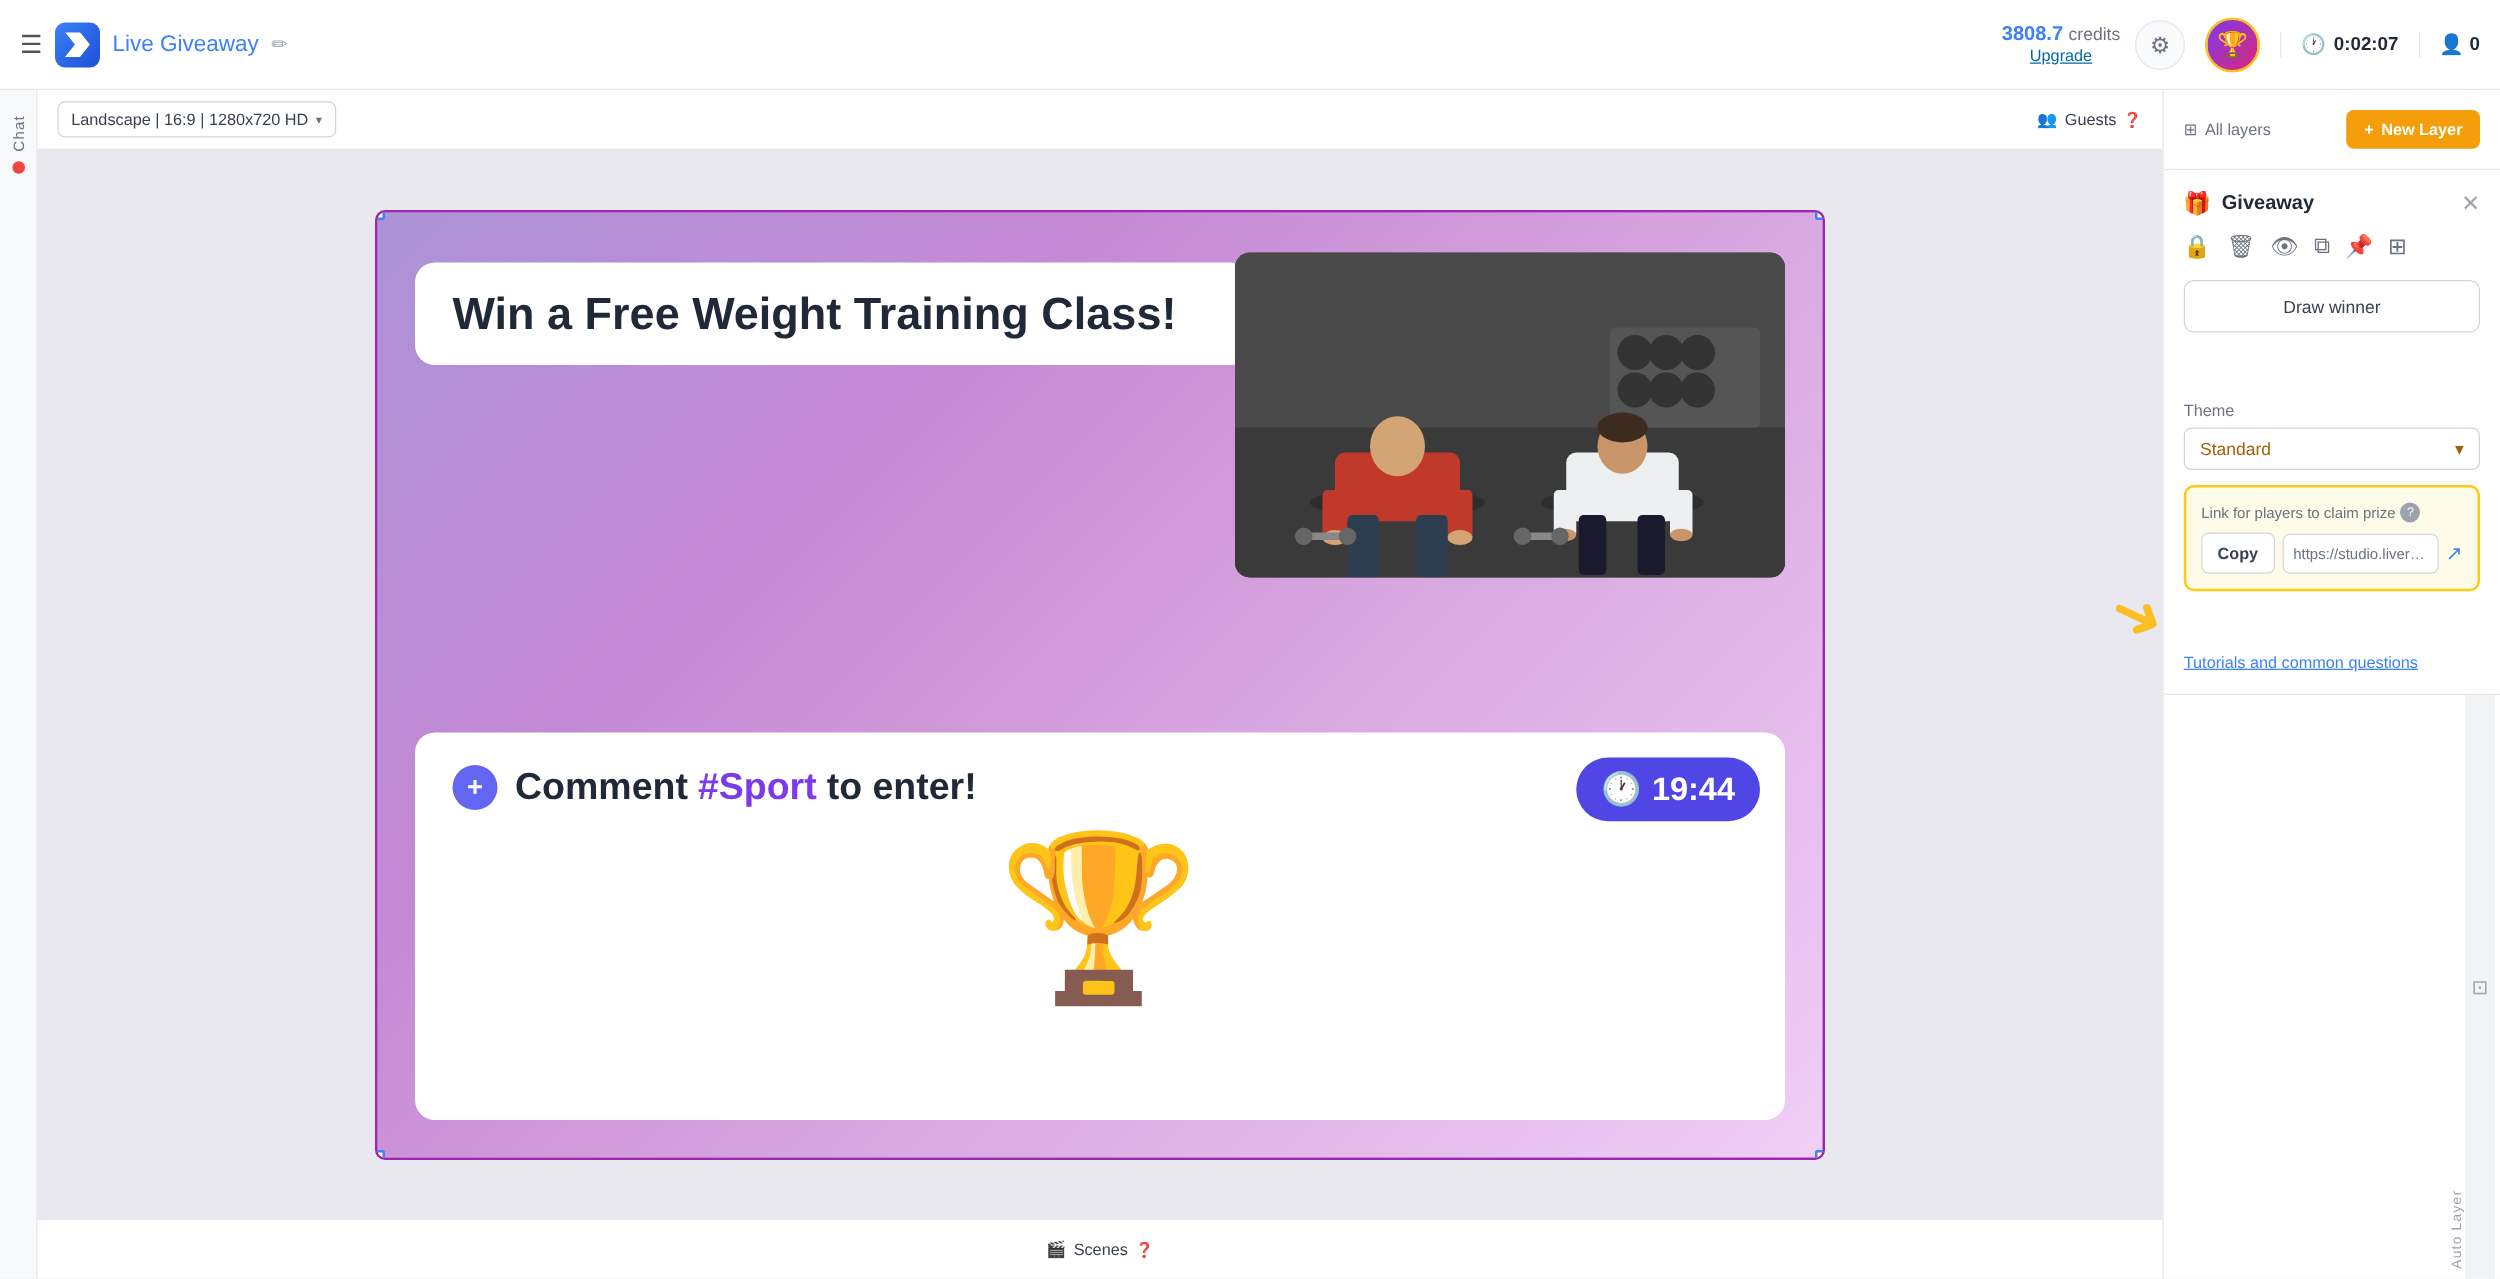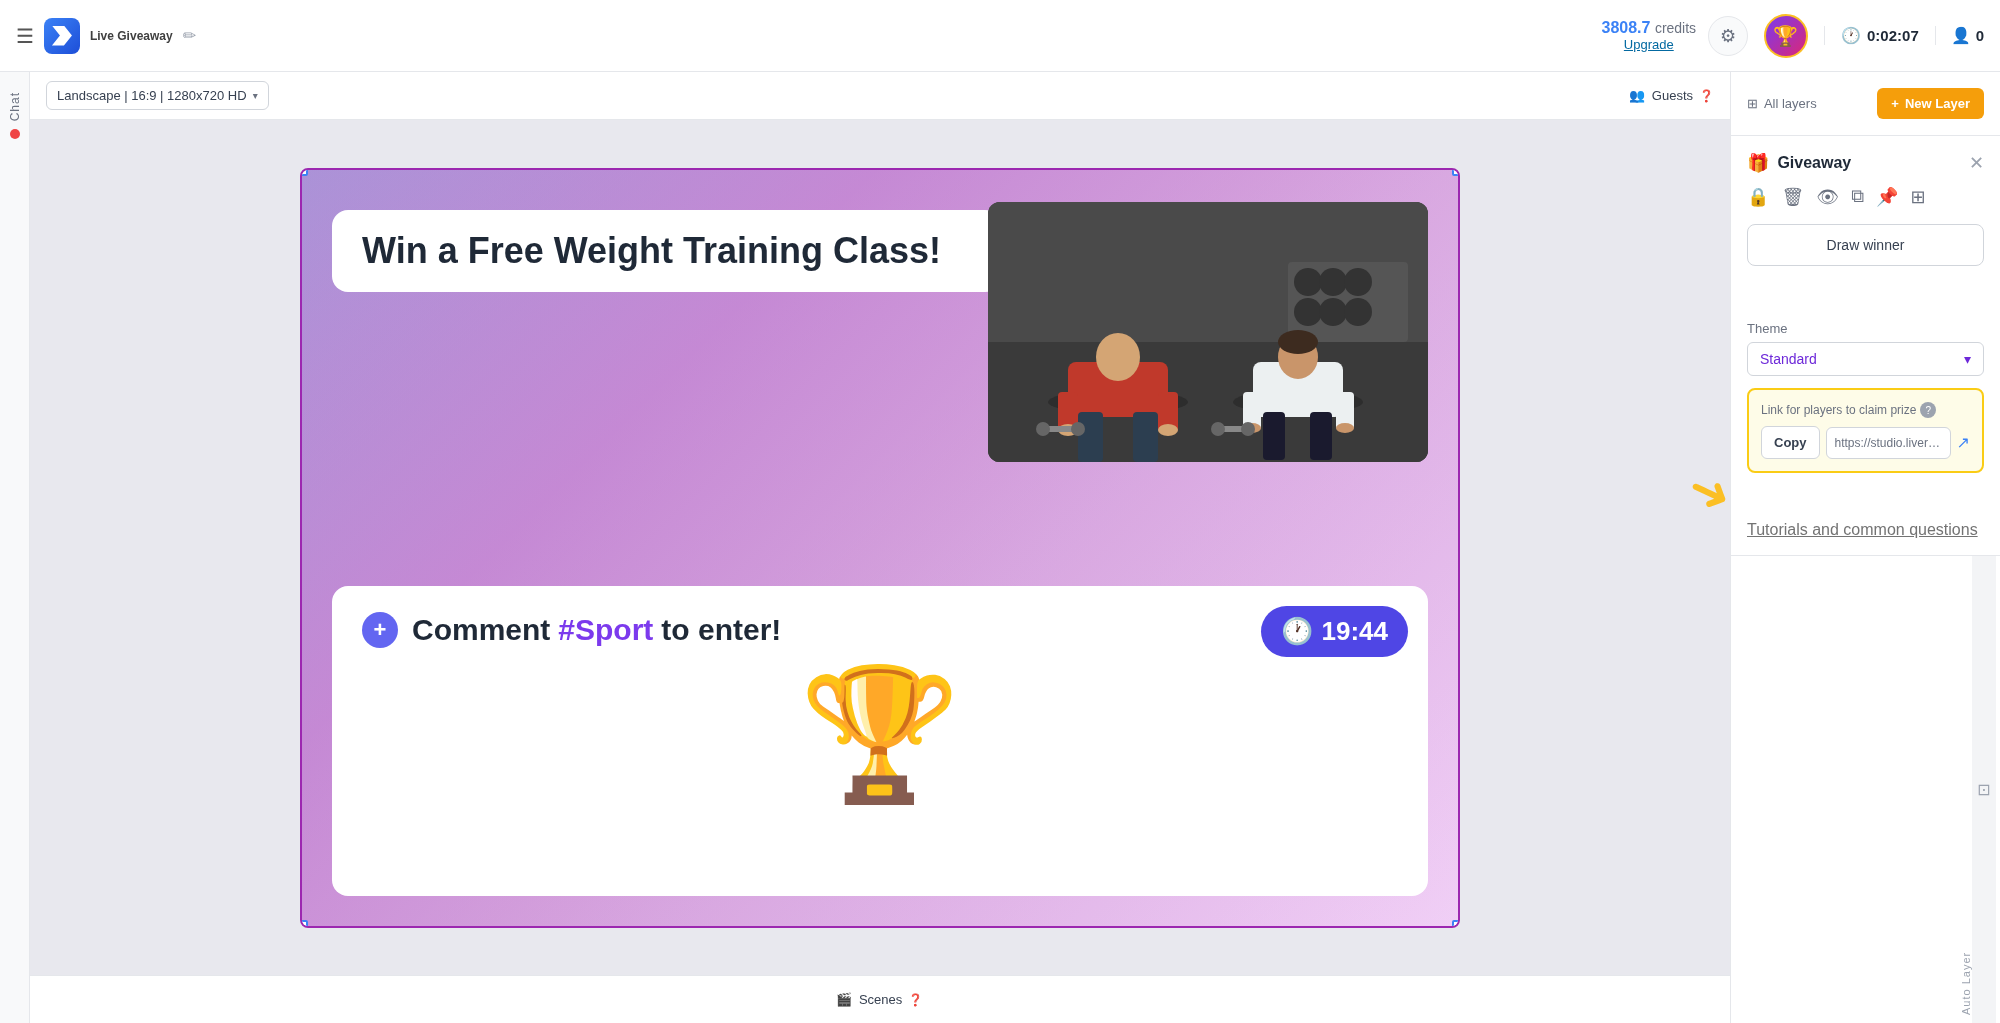--- a/index.html
+++ b/index.html
@@ -12,21 +12,21 @@
       height: 72px;
       background: #fff;
       border-bottom: 1px solid #e5e7eb;
       padding: 0 16px;
       gap: 12px;
     }
     .header-left { display: flex; align-items: center; gap: 10px; flex: 1; }
     .hamburger-icon { font-size: 20px; color: #555; cursor: pointer; }
     .logo { width: 36px; height: 36px; background: linear-gradient(135deg, #3b82f6, #1d4ed8); border-radius: 8px; display: flex; align-items: center; justify-content: center; }
     .logo-inner { width: 20px; height: 20px; background: white; clip-path: polygon(0 0, 60% 0, 100% 50%, 60% 100%, 0 100%, 40% 50%); }
-    .app-title { font-size: 12px; font-weight: 700; color: #404040; }
+    .app-title { font-size: 18px; font-weight: 400; color: #3b82f6; }
     .edit-icon { color: #9ca3af; font-size: 16px; cursor: pointer; }
 
     .header-center { display: flex; align-items: center; gap: 6px; }
     .credits-amount { font-size: 16px; font-weight: 700; color: #3b82f6; }
     .credits-label { font-size: 14px; color: #6b7280; }
     .upgrade-link { font-size: 13px; color: #0369a1; text-decoration: underline; display: block; text-align: center; cursor: pointer; }
 
     .header-right { display: flex; align-items: center; gap: 16px; }
     .gear-btn { width: 40px; height: 40px; border-radius: 50%; border: 1px solid #e5e7eb; background: #f9fafb; display: flex; align-items: center; justify-content: center; cursor: pointer; font-size: 18px; color: #6b7280; }
     .avatar { width: 44px; height: 44px; border-radius: 50%; background: linear-gradient(135deg, #7c3aed, #db2777); display: flex; align-items: center; justify-content: center; font-size: 20px; border: 2px solid #fbbf24; cursor: pointer; }
@@ -152,38 +152,38 @@
     .layer-title { font-size: 16px; font-weight: 700; color: #1f2937; flex: 1; margin-left: 8px; }
     .close-btn { color: #9ca3af; font-size: 18px; cursor: pointer; }
 
     .layer-actions { display: flex; gap: 12px; margin-bottom: 16px; }
     .layer-action-btn { color: #6b7280; font-size: 18px; cursor: pointer; }
 
     .draw-winner-btn { width: 100%; background: white; border: 1px solid #d1d5db; border-radius: 8px; padding: 12px; font-size: 14px; color: #374151; cursor: pointer; margin-bottom: 16px; font-weight: 500; }
 
     .theme-section { margin-bottom: 12px; margin-top: 39px; }
     .theme-label { font-size: 13px; color: #6b7280; margin-bottom: 6px; }
-    .theme-selector { width: 100%; border: 1px solid #d1d5db; border-radius: 6px; padding: 8px 12px; font-size: 14px; color: #6d28d9; display: flex; justify-content: space-between; align-items: center; cursor: pointer; }
+    .theme-selector { width: 100%; border: 1px solid #d1d5db; border-radius: 6px; padding: 8px 12px; font-size: 14px; color: #a16207; display: flex; justify-content: space-between; align-items: center; cursor: pointer; }
 
     
     .link-section {
       background: #fefce8;
       border: 2px solid #facc15;
       border-radius: 8px;
       padding: 12px;
       margin-bottom: 12px;
       position: relative;
     }
     .link-label { font-size: 12px; color: #6b7280; margin-bottom: 8px; display: flex; align-items: center; gap: 4px; }
     .link-row { display: flex; gap: 6px; align-items: center; }
     .copy-btn { background: white; border: 1px solid #d1d5db; border-radius: 6px; padding: 8px 12px; font-size: 13px; font-weight: 600; color: #374151; cursor: pointer; white-space: nowrap; }
     .link-input { flex: 1; border: 1px solid #d1d5db; border-radius: 6px; padding: 8px; font-size: 12px; color: #6b7280; background: white; overflow: hidden; text-overflow: ellipsis; }
     .external-link-icon { color: #3b82f6; font-size: 16px; cursor: pointer; }
 
-    .tutorials-link { font-size: 16px; color: #737373; text-decoration: underline; cursor: pointer; }
+    .tutorials-link { font-size: 13px; color: #3b82f6; text-decoration: underline; cursor: pointer; }
 
     
     .auto-layer-label {
       writing-mode: vertical-rl;
       transform: rotate(180deg);
       font-size: 11px;
       color: #9ca3af;
       letter-spacing: 1px;
       margin-left: auto;
       padding: 8px 0;

